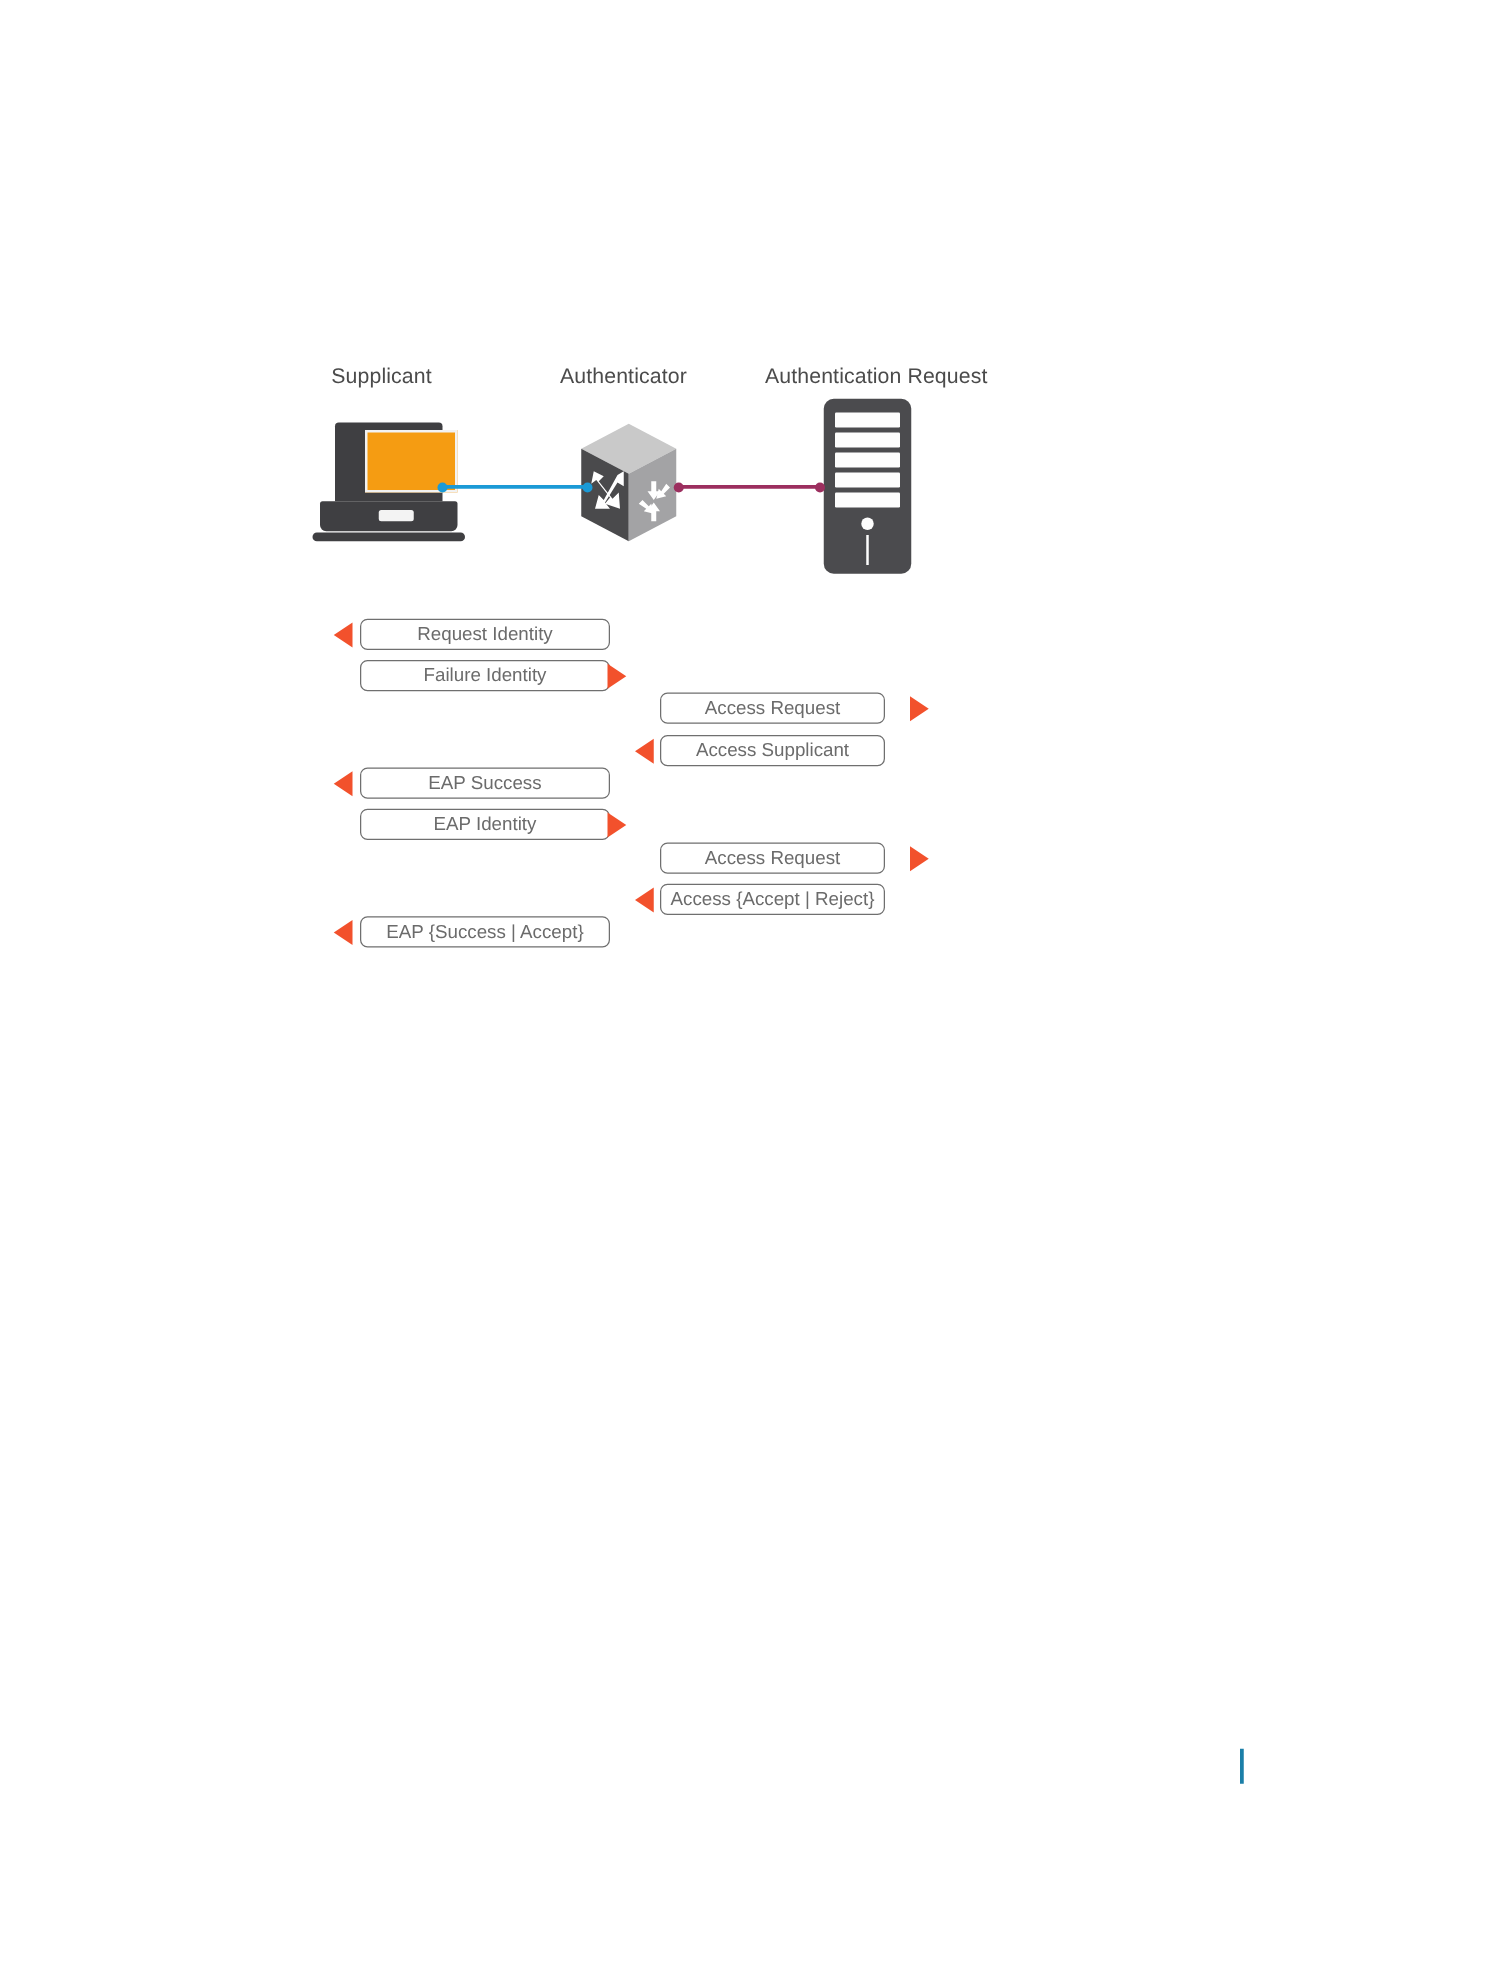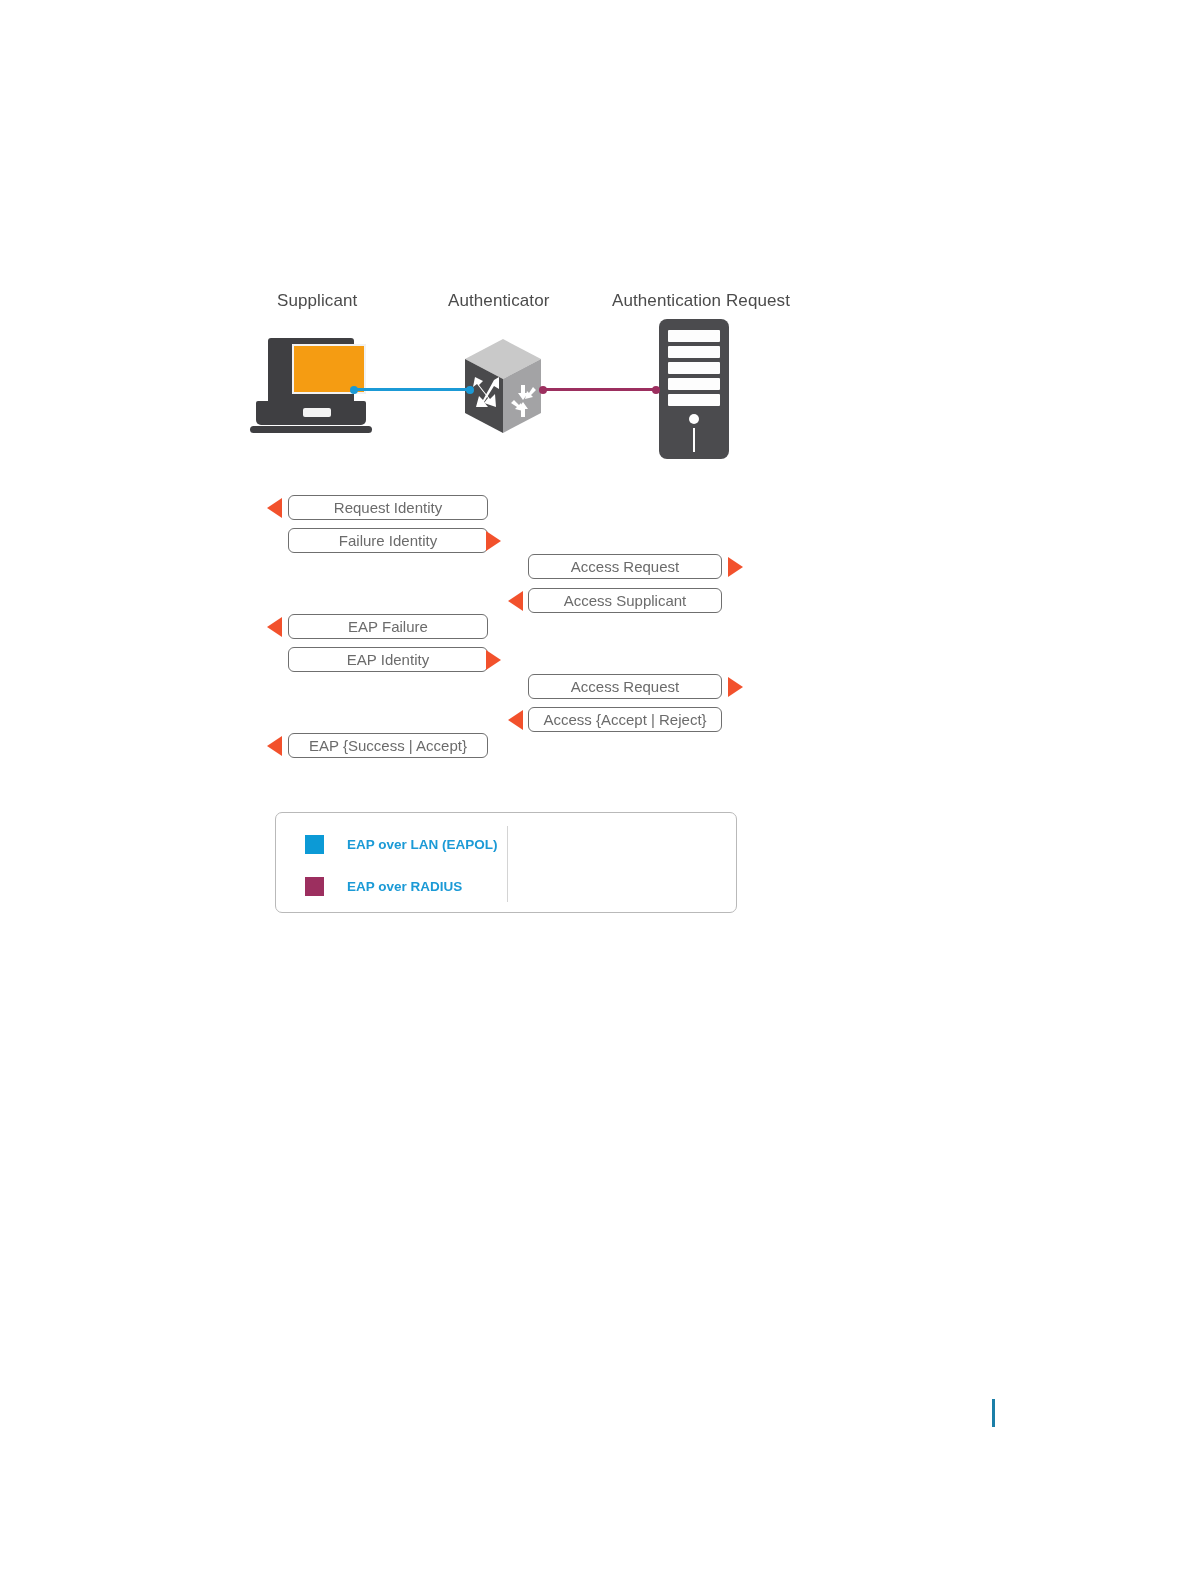--- a/index.html
+++ b/index.html
@@ -23,21 +23,21 @@
 
   
   .role-label {
     position: absolute;
     font-size: 17px;
     color: #4b4b4b;
     font-family: "Liberation Sans", sans-serif;
     white-space: nowrap;
     letter-spacing: 0.1px;
   }
-  #role-supplicant { left: 277px; top: 291px; }
+  #role-supplicant { left: 265px; top: 291px; }
   #role-authenticator { left: 448px; top: 291px; }
   #role-auth-server { left: 612px; top: 291px; }
 
   
   .device { position: absolute; }
 
   
   #laptop { left: 250px; top: 338px; width: 122px; height: 96px; }
   .laptop-lid {
     position: absolute; left: 18px; top: 0;
@@ -139,21 +139,21 @@
   }
   .arrow-left {
     border-right: 15px solid #f2512c;
   }
   .arrow-right {
     border-left: 15px solid #f2512c;
   }
 
   
   .col-left { left: 288px; width: 200px; }
-  .col-right { left: 528px; width: 194px; }
+  .col-right { left: 528px; width: 180px; }
   .arrow-col-left-out { left: 267px; }
   .arrow-col-left-in  { left: 486px; }
   .arrow-col-right-out { left: 508px; }
   .arrow-col-right-in  { left: 728px; }
 
   
   #legend-box {
     position: absolute;
     left: 275px; top: 812px;
     width: 462px; height: 101px;
@@ -258,50 +258,37 @@
     <span class="link-dot dot-left"></span>
     <span class="link-dot dot-right"></span>
   </div>
 
   <div class="msg-box col-left" style="top:495px">Request Identity</div>
   <div class="arrow arrow-left arrow-col-left-out" style="top:498px"></div>
 
   <div class="msg-box col-left" style="top:528px">Failure Identity</div>
   <div class="arrow arrow-right arrow-col-left-in" style="top:531px"></div>
 
-  <div class="msg-box col-left" style="top:614px">EAP Failure</div>
+  <div class="msg-box col-left" style="top:614px">EAP Success</div>
   <div class="arrow arrow-left arrow-col-left-out" style="top:617px"></div>
 
   <div class="msg-box col-left" style="top:647px">EAP Identity</div>
   <div class="arrow arrow-right arrow-col-left-in" style="top:650px"></div>
 
   <div class="msg-box col-left" style="top:733px">EAP {Success | Accept}</div>
   <div class="arrow arrow-left arrow-col-left-out" style="top:736px"></div>
 
   <div class="msg-box col-right" style="top:554px">Access Request</div>
   <div class="arrow arrow-right arrow-col-right-in" style="top:557px"></div>
 
   <div class="msg-box col-right" style="top:588px">Access Supplicant</div>
   <div class="arrow arrow-left arrow-col-right-out" style="top:591px"></div>
 
   <div class="msg-box col-right" style="top:674px">Access Request</div>
   <div class="arrow arrow-right arrow-col-right-in" style="top:677px"></div>
 
   <div class="msg-box col-right" style="top:707px">Access {Accept | Reject}</div>
   <div class="arrow arrow-left arrow-col-right-out" style="top:710px"></div>
 
-  <div id="legend-box">
-    <div class="legend-divider"></div>
-
-    <div class="legend-row" id="legend-row-eapol">
-      <span class="legend-swatch" style="background:#0c9ad6"></span>
-      <span class="legend-text">EAP over LAN (EAPOL)</span>
-    </div>
-
-    <div class="legend-row" id="legend-row-radius">
-      <span class="legend-swatch" style="background:#9c2f5f"></span>
-      <span class="legend-text">EAP over RADIUS</span>
-    </div>
-  </div>
 
   <div id="page-mark"></div>
 
 </div>
 
 </body></html>

